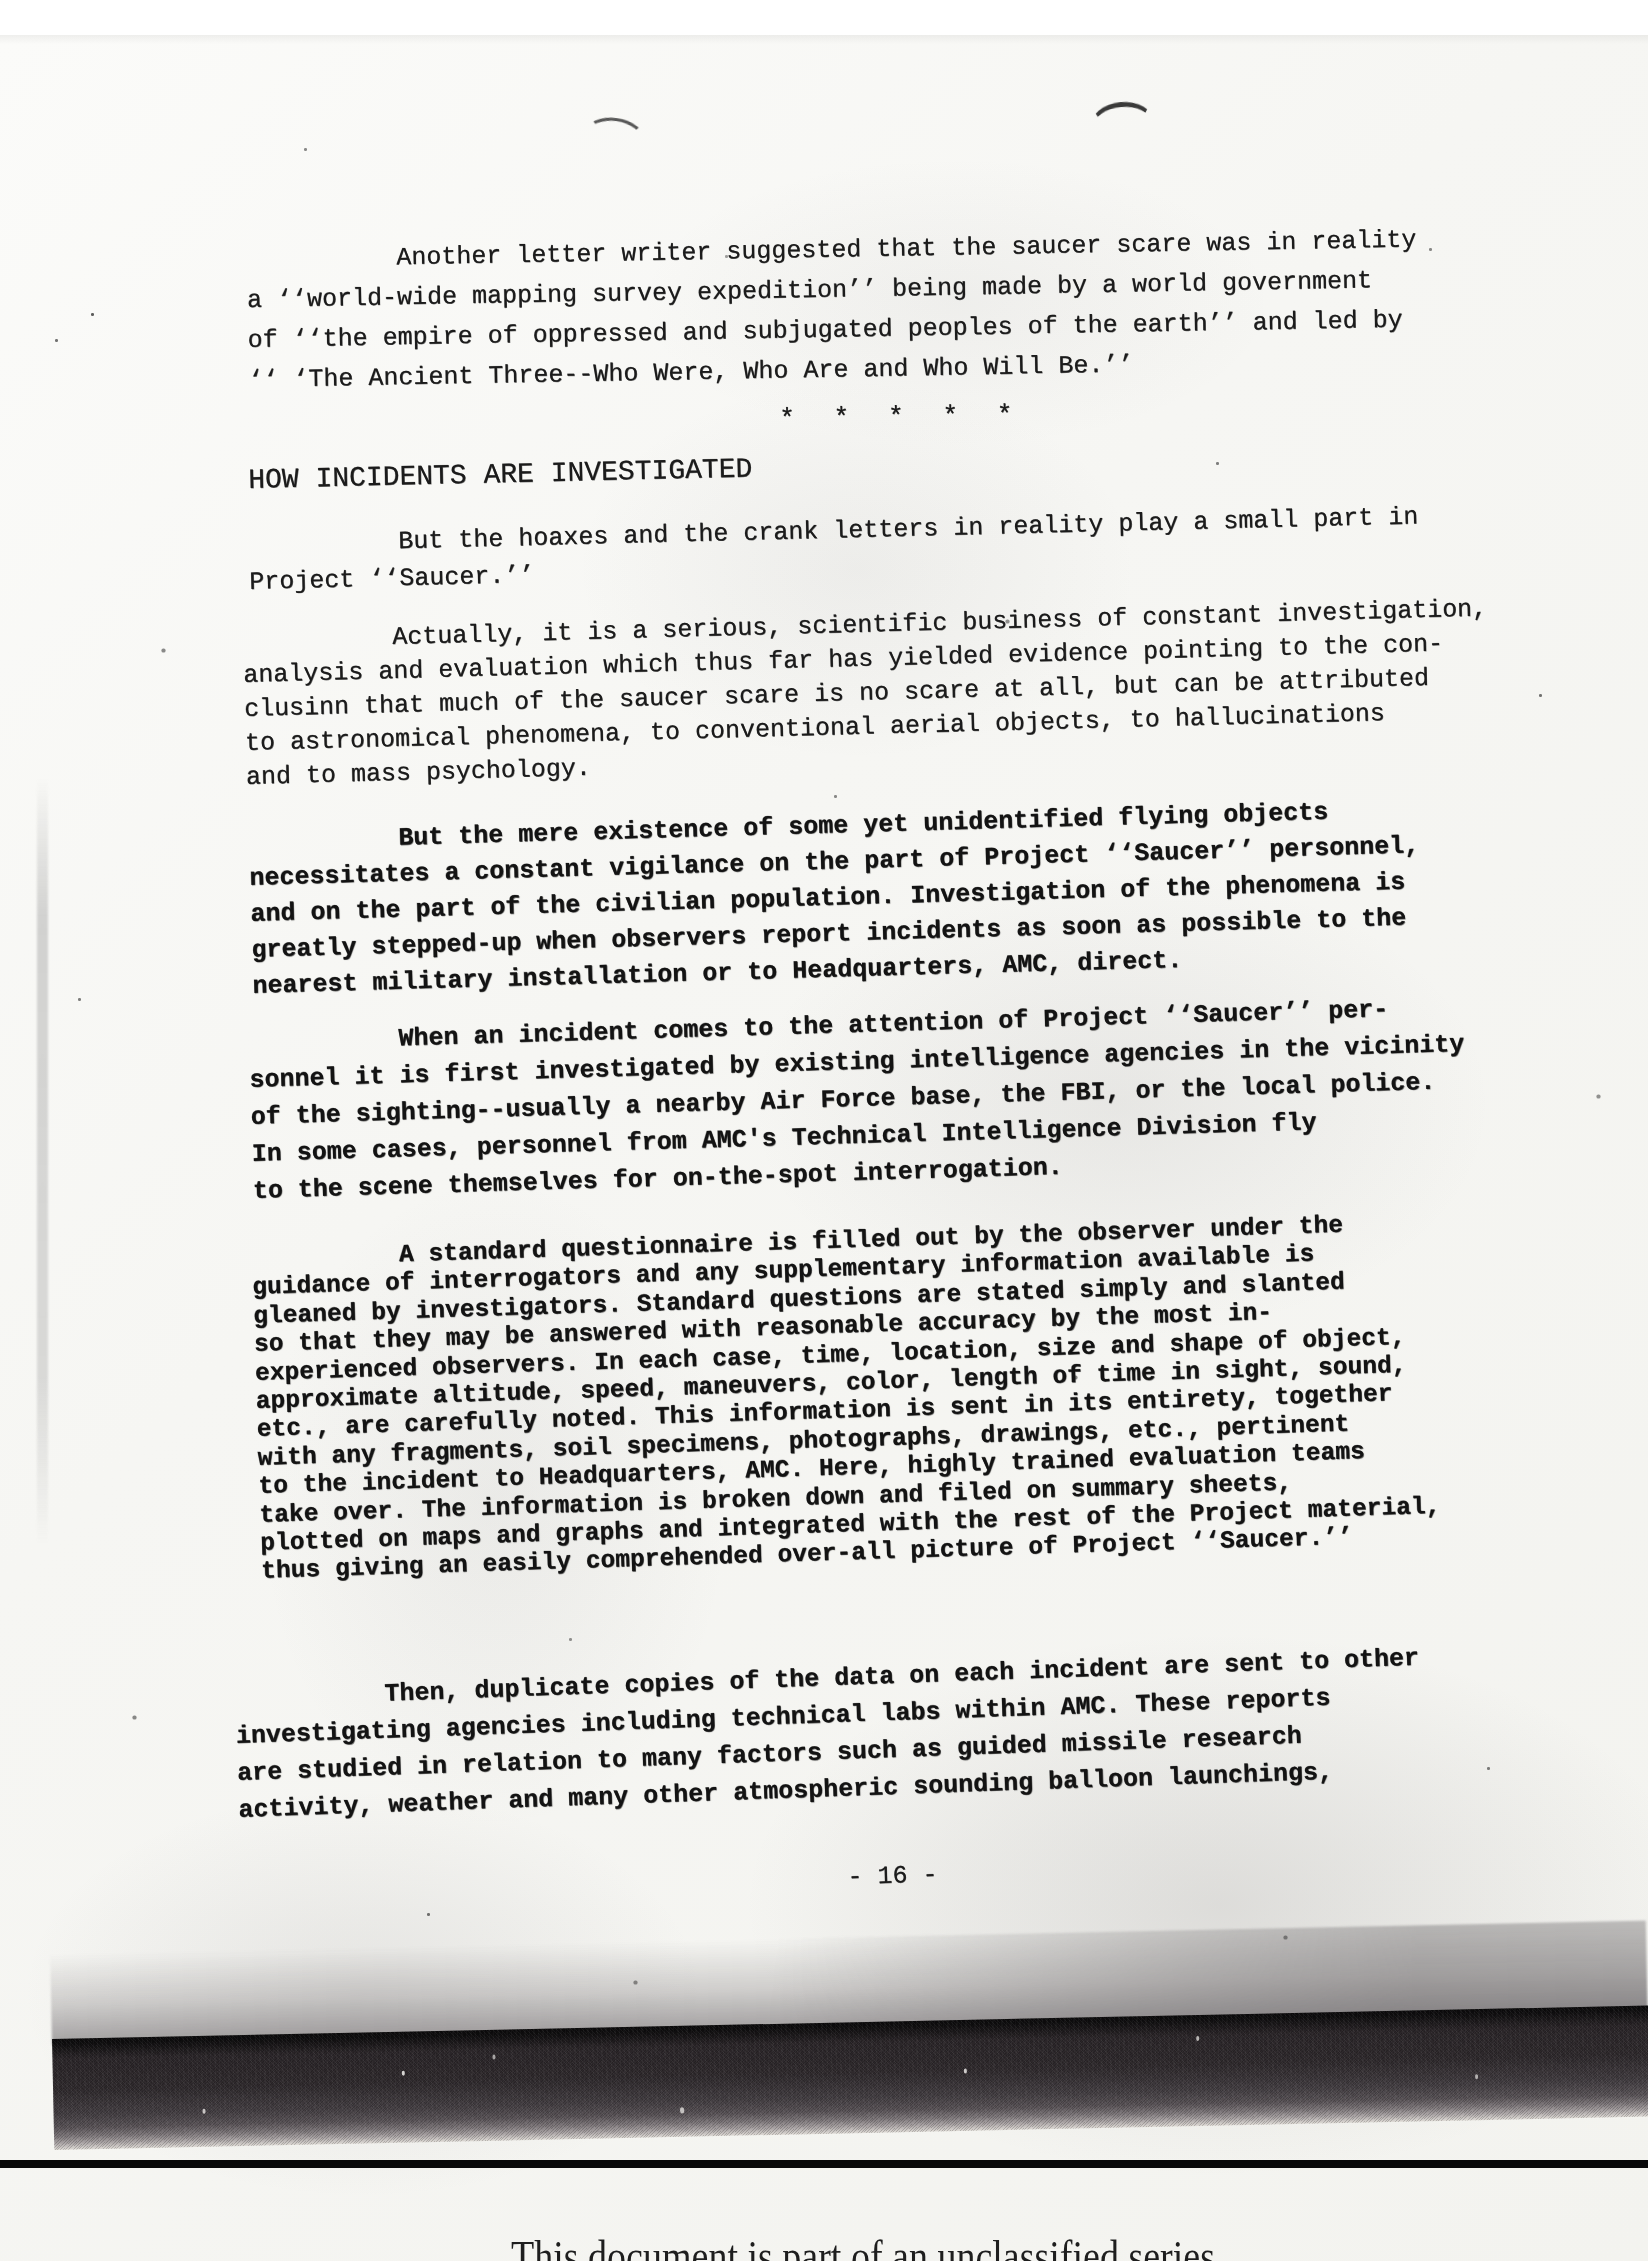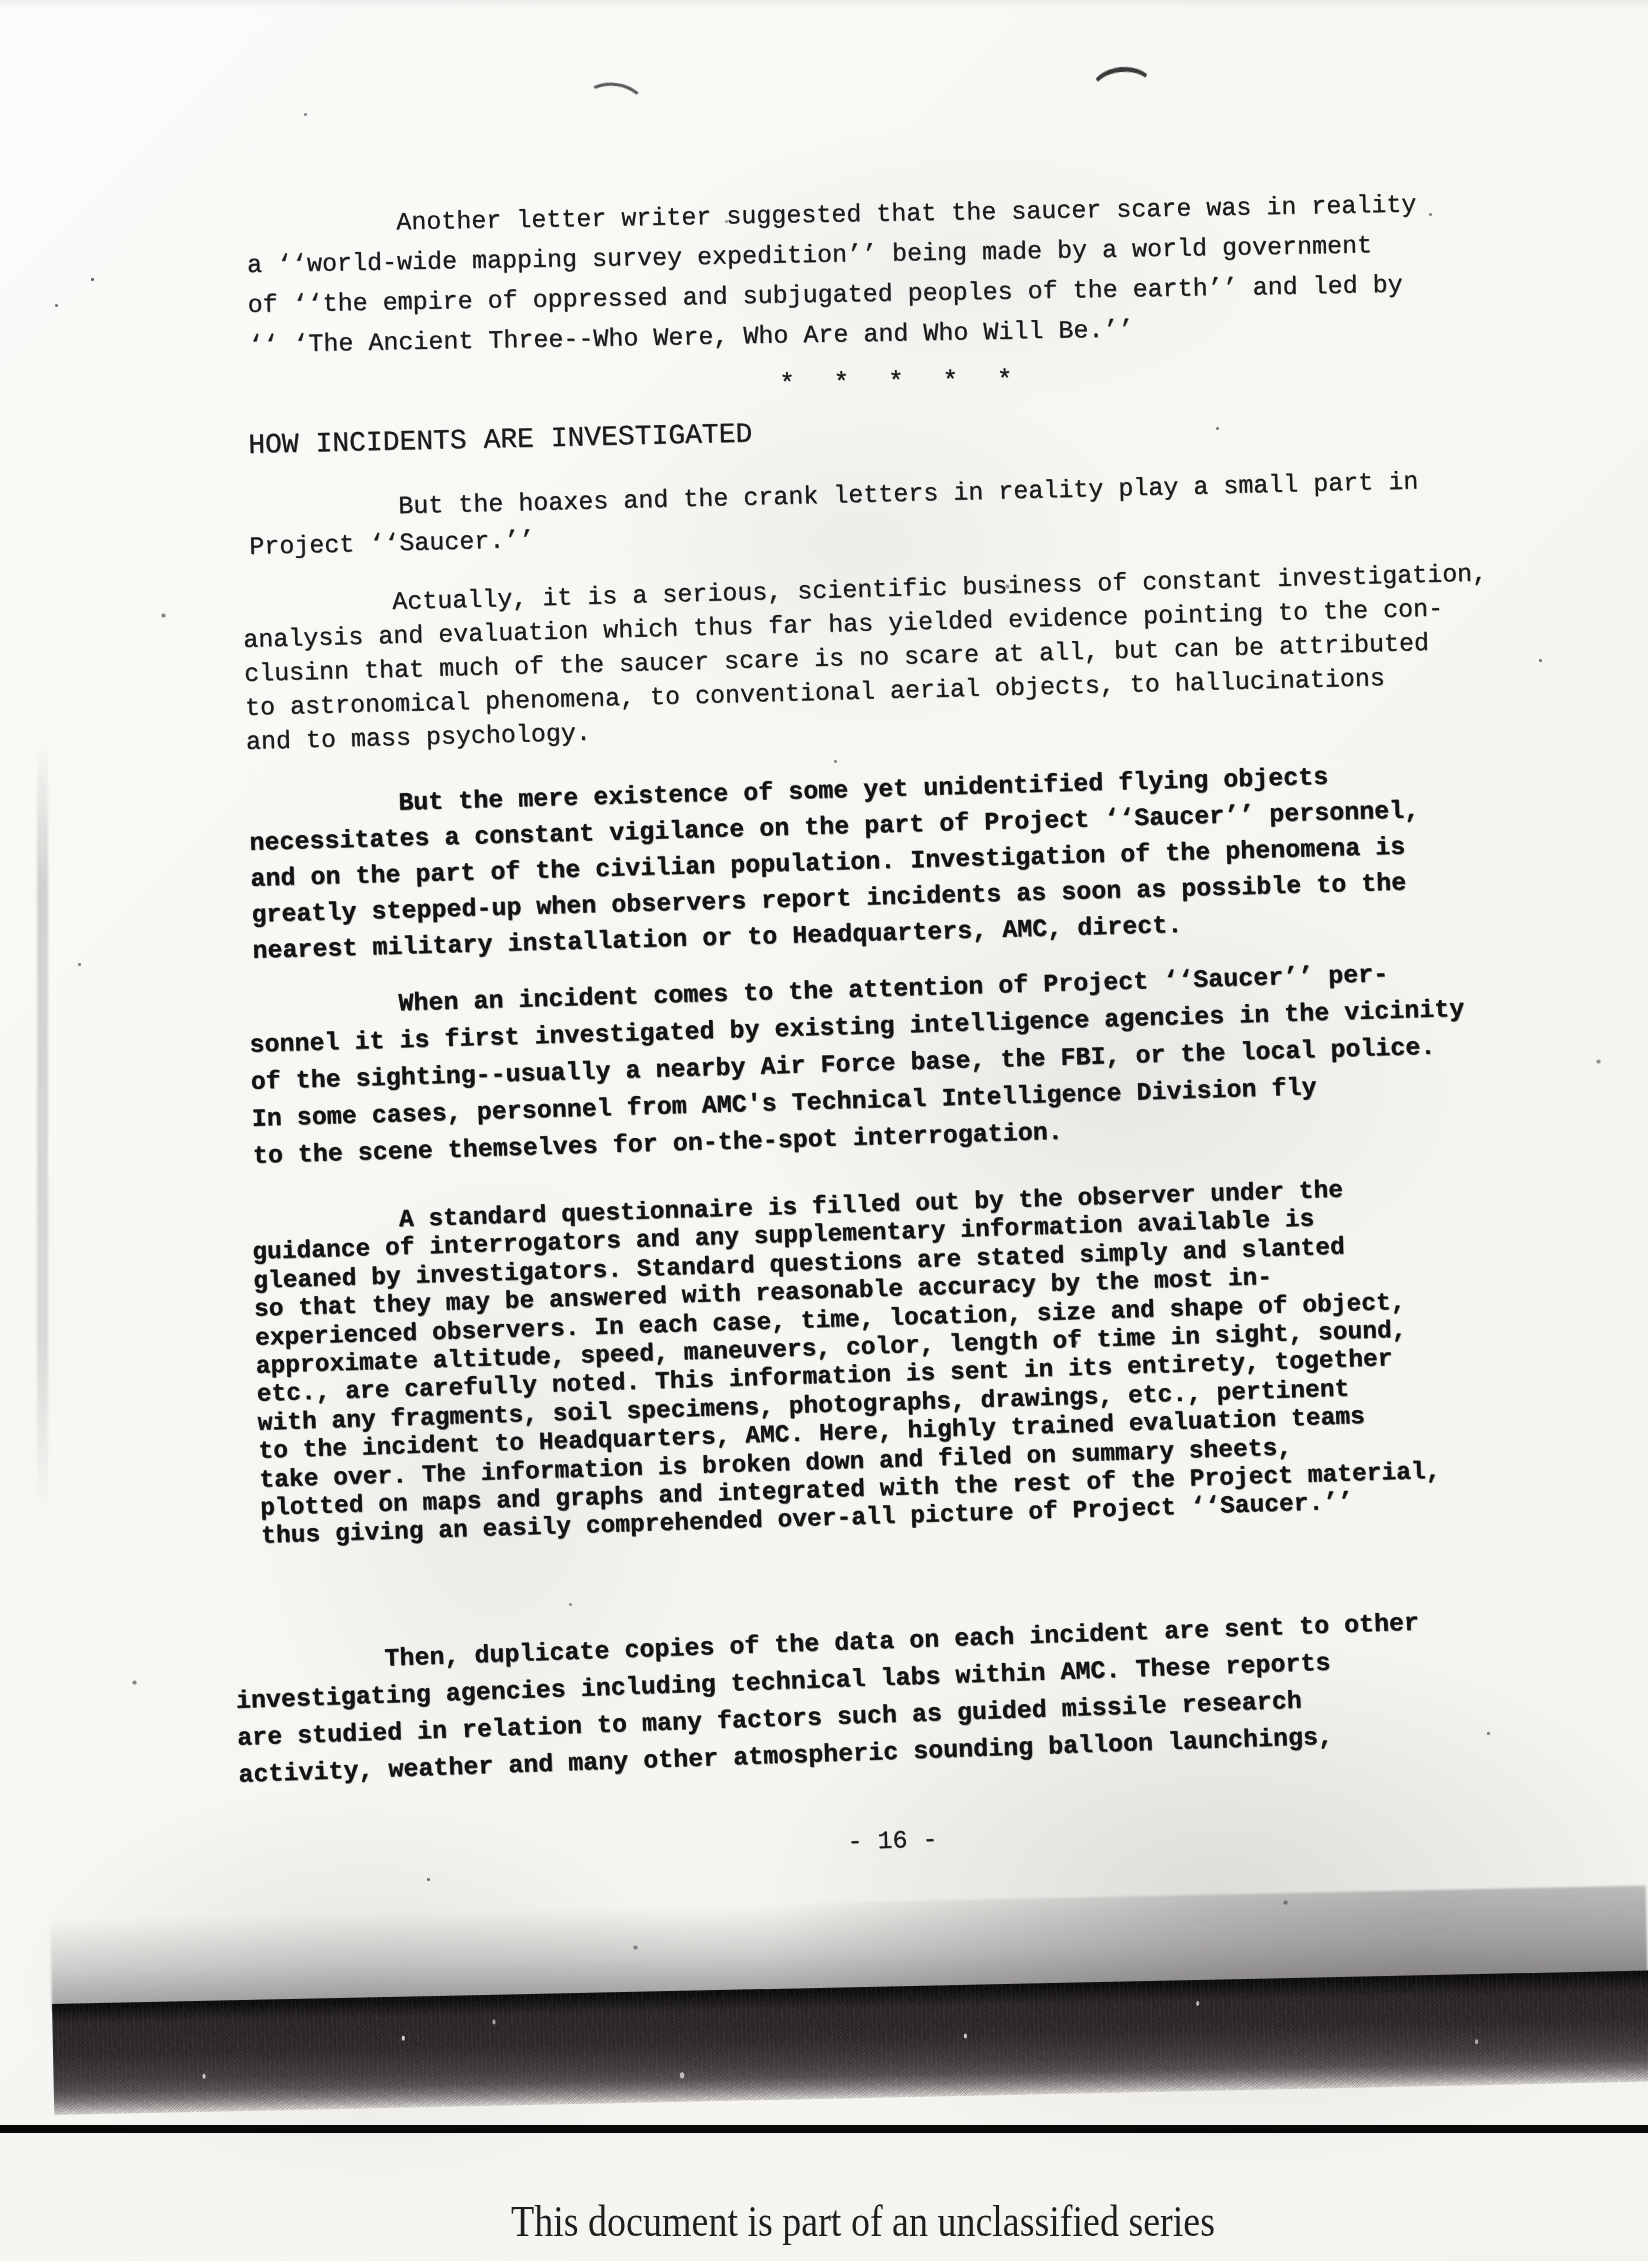--- a/index.html
+++ b/index.html
@@ -3,20 +3,21 @@
 <meta charset="utf-8">
 <style>
   html, body { margin: 0; padding: 0; background: #ffffff; }
   body { width: 1648px; height: 2261px; position: relative; overflow: hidden; }
 
   .page {
     position: absolute; inset: 0;
     background:
       linear-gradient(to bottom, rgba(200,200,198,0.25) 0px, rgba(255,255,255,0) 9px),
       linear-gradient(135deg, #fbfbf9 0%, #f6f6f3 40%, #f3f3ef 100%);
+    margin-top: 35px;
   }
 
   
   .mottle {
     position: absolute; inset: 0; pointer-events: none;
     background:
       radial-gradient(401px 272px at 52% 24%, rgba(120,118,120,0.08), transparent 70%),
       radial-gradient(530px 336px at 68% 48%, rgba(115,112,115,0.11), transparent 70%),
       radial-gradient(336px 465px at 30% 66%, rgba(120,118,120,0.09), transparent 70%),
       radial-gradient(453px 207px at 58% 12%, rgba(125,122,124,0.07), transparent 70%),

